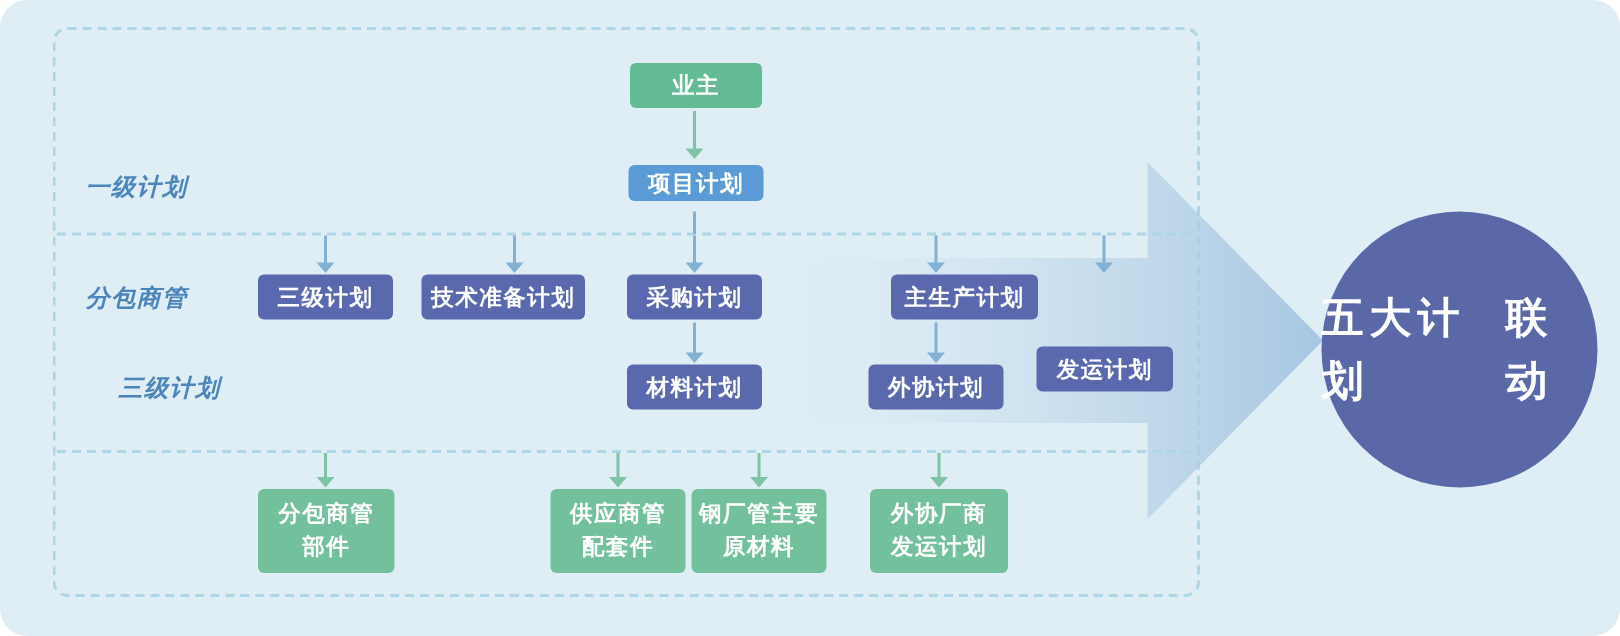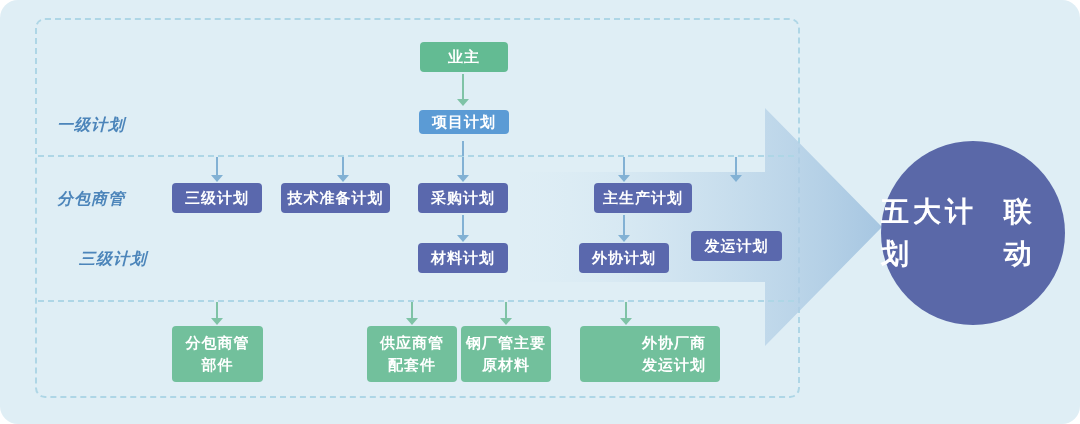--- a/index.html
+++ b/index.html
@@ -141,21 +141,21 @@
     <span>部件</span>
   </div>
   <div class="node g2" style="left:367px;top:326px;width:90px;height:56px;">
     <span>供应商管</span>
     <span>配套件</span>
   </div>
   <div class="node g2" style="left:461px;top:326px;width:90px;height:56px;">
     <span>钢厂管主要</span>
     <span>原材料</span>
   </div>
-  <div class="node g2" style="left:580px;top:326px;width:92px;height:56px;padding-left:48px;">
+  <div class="node g2" style="left:580px;top:326px;width:92px;height:56px;">
     <span>外协厂商</span>
     <span>发运计划</span>
   </div>
 
   <div class="circle" style="left:881px;top:141px;width:184px;height:184px;">
     <span>五大计划</span>
     <span>联动</span>
   </div>
 
 </div>

